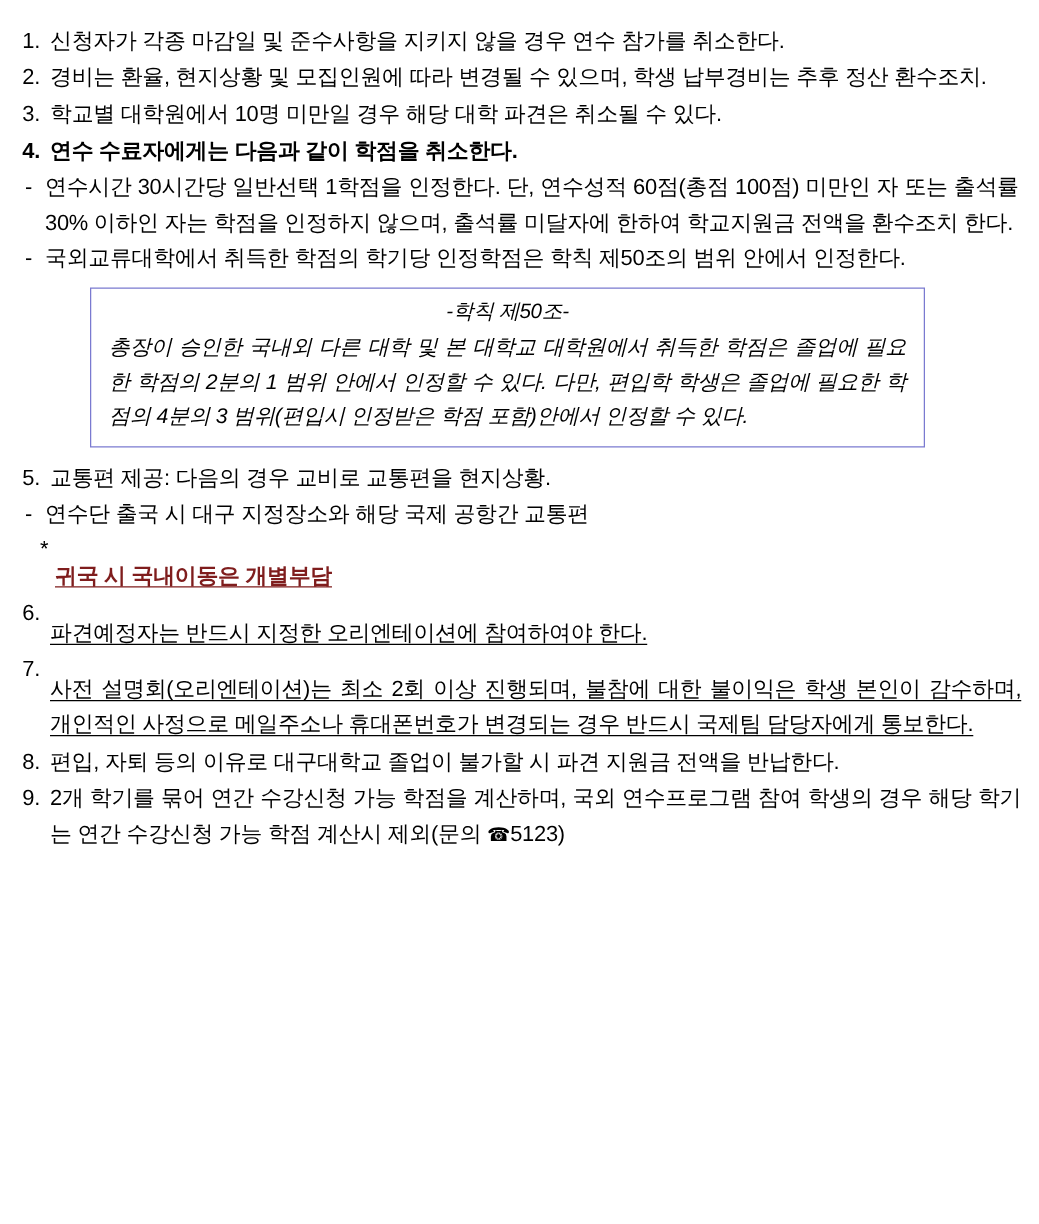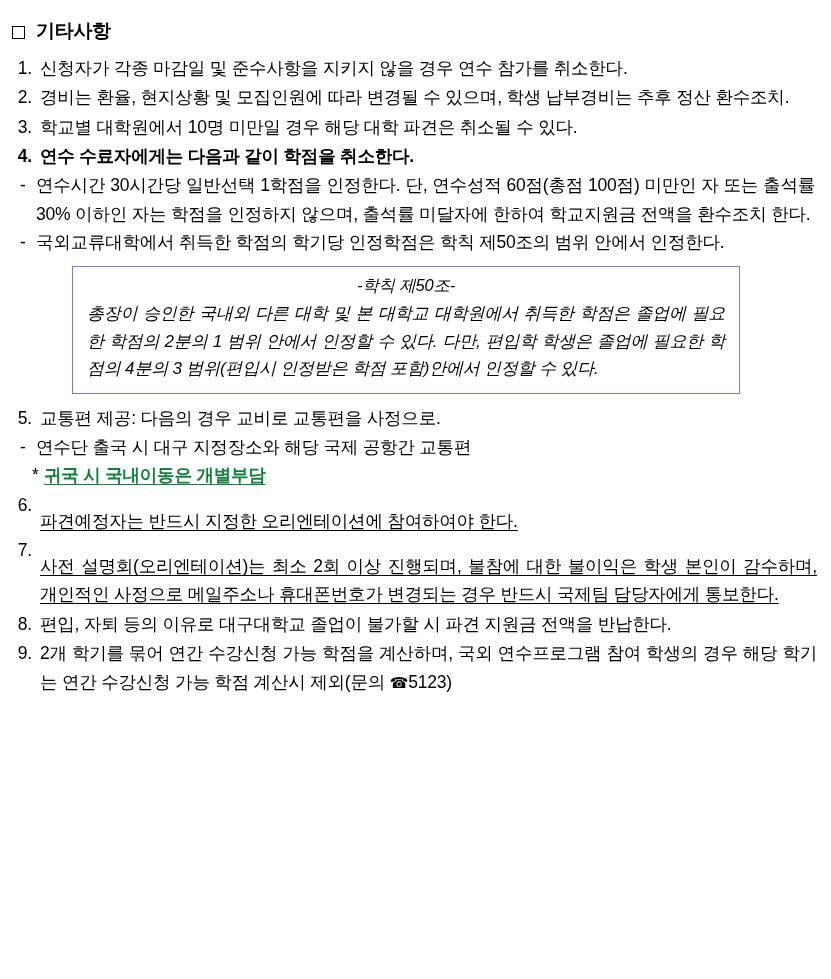--- a/index.html
+++ b/index.html
@@ -107,24 +107,25 @@
   }
   .quote-text {
     font-size: 17px;
     line-height: 1.62;
     letter-spacing: -0.2px;
     text-align: justify;
     text-justify: inter-character;
     margin-top: 2px;
   }
   .note-blue {
-    color: #15803d;
+    color: #7f1d1d;
     font-weight: bold;
     text-decoration: underline;
     text-underline-offset: 3px;
+    margin-top: 21px;
   }
   .star-line {
     display: flex;
     align-items: flex-start;
     font-size: 17.5px;
     line-height: 1.62;
     letter-spacing: -0.2px;
   }
   .star {
     flex: 0 0 auto;
@@ -140,24 +141,20 @@
     text-decoration: underline;
     text-underline-offset: 3px;
     margin-top: 16px;
   }
 </style>
 </head>
 <body>
 
 <div class="page">
 
-  <div class="section-title">
-    <span class="sq-icon"></span>
-    <span>기타사항</span>
-  </div>
 
   <ol class="main-list">
 
     <li>
       <span class="num">1.</span>
       <span class="li-body">신청자가 각종 마감일 및 준수사항을 지키지 않을 경우 연수 참가를 취소한다.</span>
     </li>
 
     <li>
       <span class="num">2.</span>
@@ -187,21 +184,21 @@
       </ul>
 
       <div class="quote-box">
         <div class="quote-title">-학칙 제50조-</div>
         <div class="quote-text">총장이 승인한 국내외 다른 대학 및 본 대학교 대학원에서 취득한 학점은 졸업에 필요한 학점의 2분의 1 범위 안에서 인정할 수 있다. 다만, 편입학 학생은 졸업에 필요한 학점의 4분의 3 범위(편입시 인정받은 학점 포함)안에서 인정할 수 있다.</div>
       </div>
     </li>
 
     <li>
       <span class="num">5.</span>
-      <span class="li-body">교통편 제공: 다음의 경우 교비로 교통편을 사정으로.</span>
+      <span class="li-body">교통편 제공: 다음의 경우 교비로 교통편을 현지상황.</span>
     </li>
 
     <li style="display:block;">
       <ul class="sub-list">
         <li>
           <span class="dash">-</span>
           <span class="sub-body">연수단 출국 시 대구 지정장소와 해당 국제 공항간 교통편</span>
         </li>
       </ul>
       <div class="star-line">

